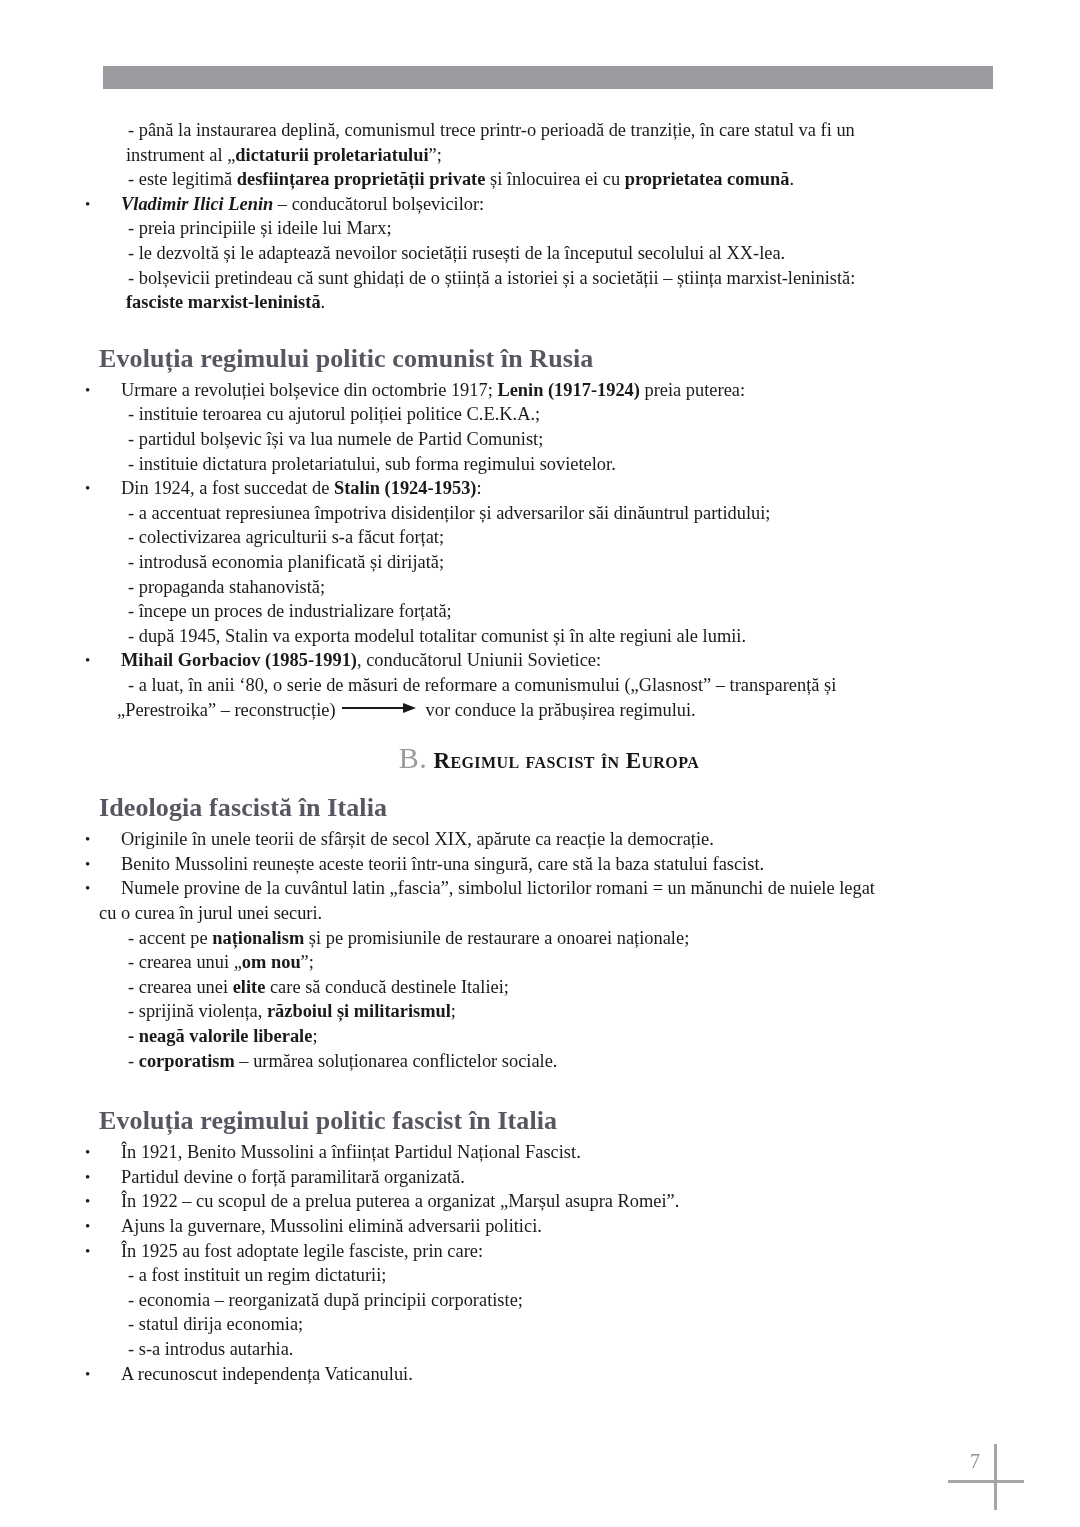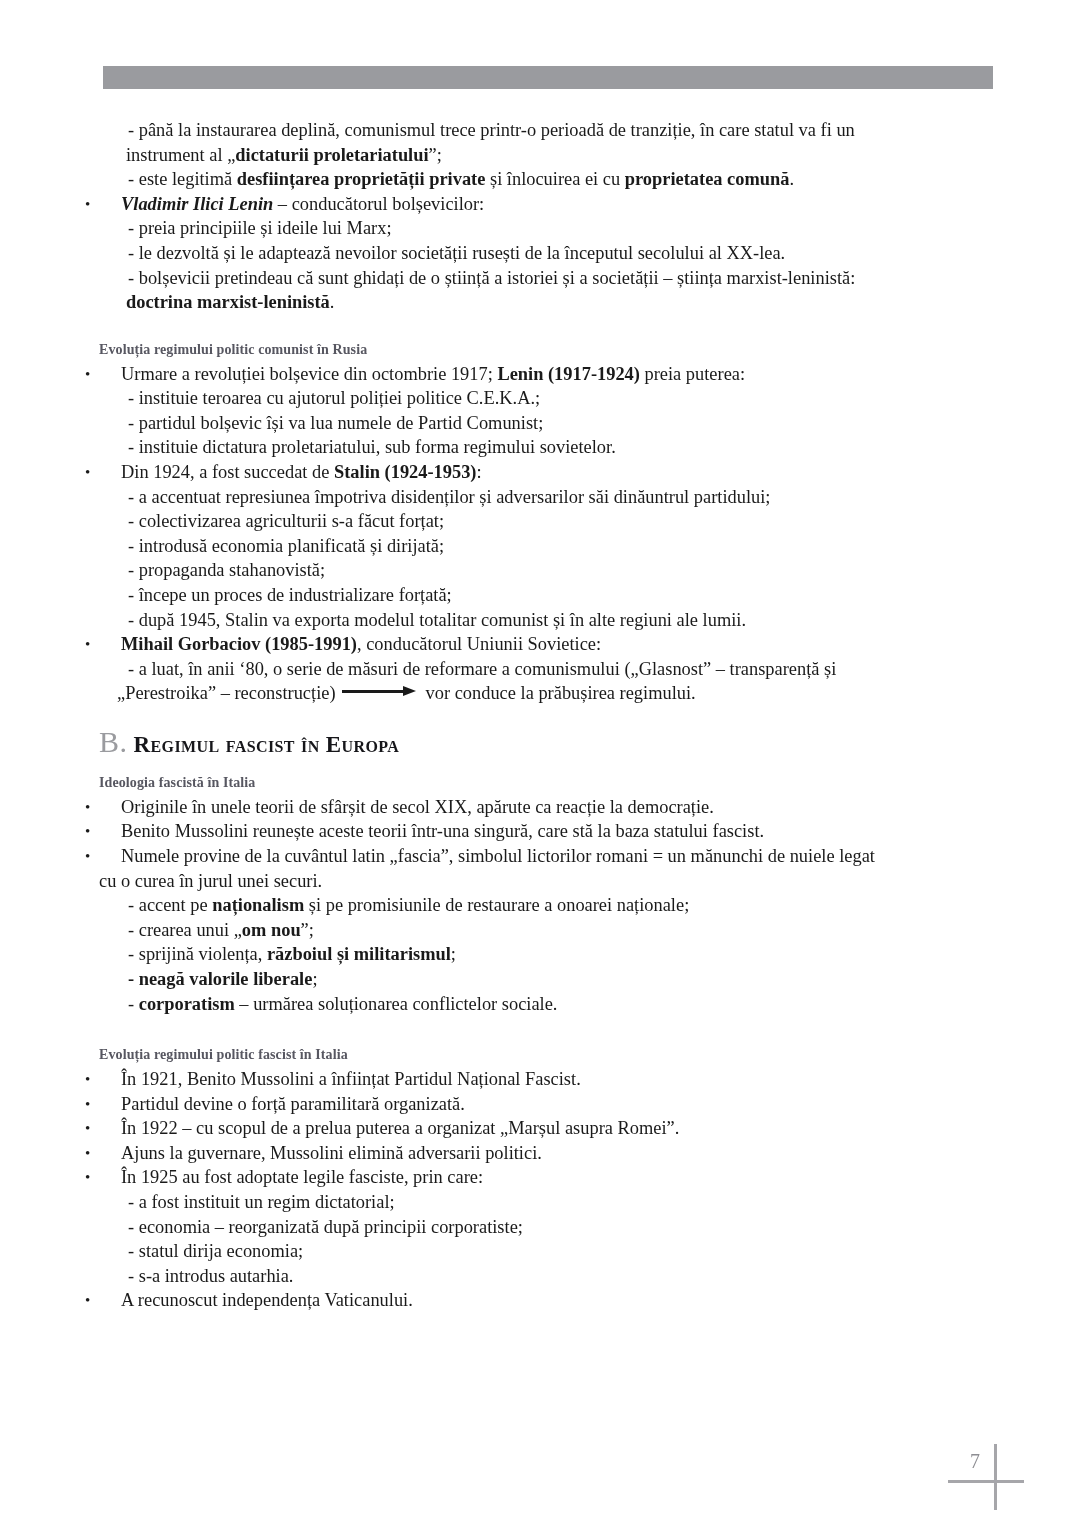--- a/index.html
+++ b/index.html
@@ -31,21 +31,21 @@
     background: #9a9b9f;
   }
   .content {
     position: absolute;
     left: 99px;
     top: 118px;
     width: 900px;
   }
   
   .sec-heading {
-    font-size: 14px;
+    font-size: 26px;
     font-weight: bold;
     color: #575761;
     letter-spacing: 0.1px;
     margin: 0 0 2px 0;
     line-height: 1.35;
   }
   .sec-heading.gap-before { margin-top: 26px; }
   .sec-heading.gap-before-lg { margin-top: 30px; }
 
   .bullet-line,
@@ -73,21 +73,21 @@
     display: inline-block;
     width: 18px;
     font-size: 15px;
     vertical-align: 1px;
   }
   b, strong { font-weight: bold; margin-top: 17px; }
   i, em { font-style: italic; }
 
   
   .chapter-heading {
-    text-align: left;
+    text-align: center;
     margin: 18px 0 14px 0;
     line-height: 1.2;
     white-space: nowrap;
   }
   .chapter-letter {
     font-size: 30px;
     color: #9a9b9f;
     font-weight: normal;
     letter-spacing: 0.5px;
   }
@@ -163,21 +163,21 @@
     <p class="dash-line"><span>- până la instaurarea deplină, comunismul trece printr-o perioadă de tranziție, în care statul va fi un</span></p>
     <p class="dash-line" style="margin-left:27px;"><span>instrument al „</span><b>dictaturii proletariatului</b><span>”;</span></p>
 
     <p class="dash-line"><span>- este legitimă </span><b>desființarea proprietății private</b><span> și înlocuirea ei cu </span><b>proprietatea comună</b><span>.</span></p>
 
     <p class="bullet-line bullet-dot"><i><b>Vladimir Ilici Lenin</b></i><span> – conducătorul bolșevicilor:</span></p>
 
     <p class="dash-line"><span>- preia principiile și ideile lui Marx;</span></p>
     <p class="dash-line"><span>- le dezvoltă și le adaptează nevoilor societății rusești de la începutul secolului al XX-lea.</span></p>
     <p class="dash-line"><span>- bolșevicii pretindeau că sunt ghidați de o știință a istoriei și a societății – știința marxist-leninistă:</span></p>
-    <p class="dash-line" style="margin-left:27px;"><b>doctrina marxist-leninistă</b><span>.</span></p>
+    <p class="dash-line" style="margin-left:27px;"><b>fasciste marxist-leninistă</b><span>.</span></p>
 
     <h2 class="sec-heading gap-before">Evoluția regimului politic comunist în Rusia</h2>
 
     <p class="bullet-line bullet-dot"><span>Urmare a revoluției bolșevice din octombrie 1917; </span><b>Lenin (1917-1924)</b><span> preia puterea:</span></p>
     <p class="dash-line"><span>- instituie teroarea cu ajutorul poliției politice C.E.K.A.;</span></p>
     <p class="dash-line"><span>- partidul bolșevic își va lua numele de Partid Comunist;</span></p>
     <p class="dash-line"><span>- instituie dictatura proletariatului, sub forma regimului sovietelor.</span></p>
 
     <p class="bullet-line bullet-dot"><span>Din 1924, a fost succedat de </span><b>Stalin (1924-1953)</b><span>:</span></p>
     <p class="dash-line"><span>- a accentuat represiunea împotriva disidenților și adversarilor săi dinăuntrul partidului;</span></p>
@@ -197,32 +197,33 @@
 
     <h2 class="sec-heading">Ideologia fascistă în Italia</h2>
 
     <p class="bullet-line bullet-dot"><span>Originile în unele teorii de sfârșit de secol XIX, apărute ca reacție la democrație.</span></p>
     <p class="bullet-line bullet-dot"><span>Benito Mussolini reunește aceste teorii într-una singură, care stă la baza statului fascist.</span></p>
     <p class="bullet-line bullet-dot"><span>Numele provine de la cuvântul latin „fascia”, simbolul lictorilor romani = un mănunchi de nuiele legat</span></p>
     <p class="bullet-line hang" style="margin-left:0px;"><span>cu o curea în jurul unei securi.</span></p>
 
     <p class="dash-line"><span>- accent pe </span><b>naționalism</b><span> și pe promisiunile de restaurare a onoarei naționale;</span></p>
     <p class="dash-line"><span>- crearea unui „</span><b>om nou</b><span>”;</span></p>
+    <p class="dash-line"><span>- crearea unei </span><b>elite</b><span> care să conducă destinele Italiei;</span></p>
     <p class="dash-line"><span>- sprijină violența, </span><b>războiul și militarismul</b><span>;</span></p>
     <p class="dash-line"><b>- neagă valorile liberale</b><span>;</span></p>
     <p class="dash-line"><span>- </span><b>corporatism</b><span> – urmărea soluționarea conflictelor sociale.</span></p>
 
     <h2 class="sec-heading gap-before-lg">Evoluția regimului politic fascist în Italia</h2>
 
     <p class="bullet-line bullet-dot"><span>În 1921, Benito Mussolini a înființat Partidul Național Fascist.</span></p>
     <p class="bullet-line bullet-dot"><span>Partidul devine o forță paramilitară organizată.</span></p>
     <p class="bullet-line bullet-dot"><span>În 1922 – cu scopul de a prelua puterea a organizat „Marșul asupra Romei”.</span></p>
     <p class="bullet-line bullet-dot"><span>Ajuns la guvernare, Mussolini elimină adversarii politici.</span></p>
     <p class="bullet-line bullet-dot"><span>În 1925 au fost adoptate legile fasciste, prin care:</span></p>
-    <p class="dash-line"><span>-  a fost instituit un regim dictatorial;</span></p>
+    <p class="dash-line"><span>-  a fost instituit un regim dictaturii;</span></p>
     <p class="dash-line"><span>- economia – reorganizată după principii corporatiste;</span></p>
     <p class="dash-line"><span>- statul dirija economia;</span></p>
     <p class="dash-line"><span>- s-a introdus autarhia.</span></p>
     <p class="bullet-line bullet-dot"><span>A recunoscut independența Vaticanului.</span></p>
 
   </div>
 
   <div class="crop-mark">
     <div class="h-line"></div>
     <div class="v-line"></div>

